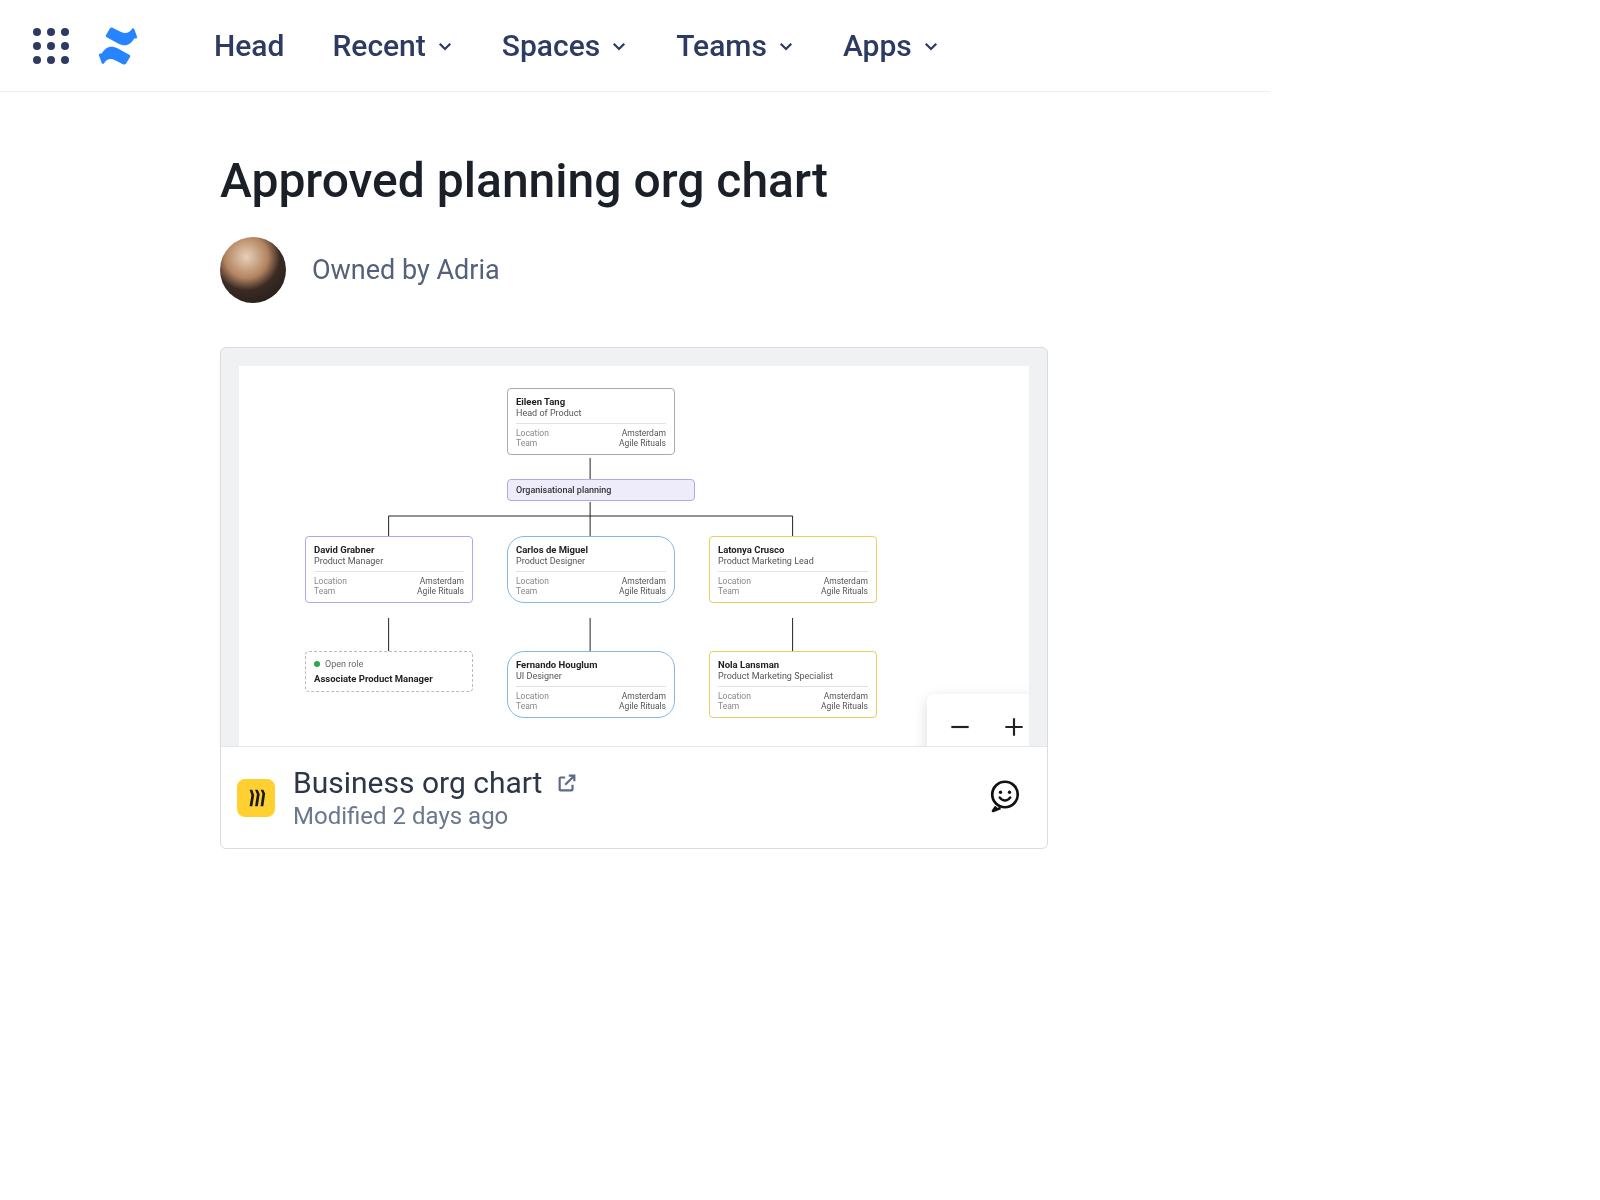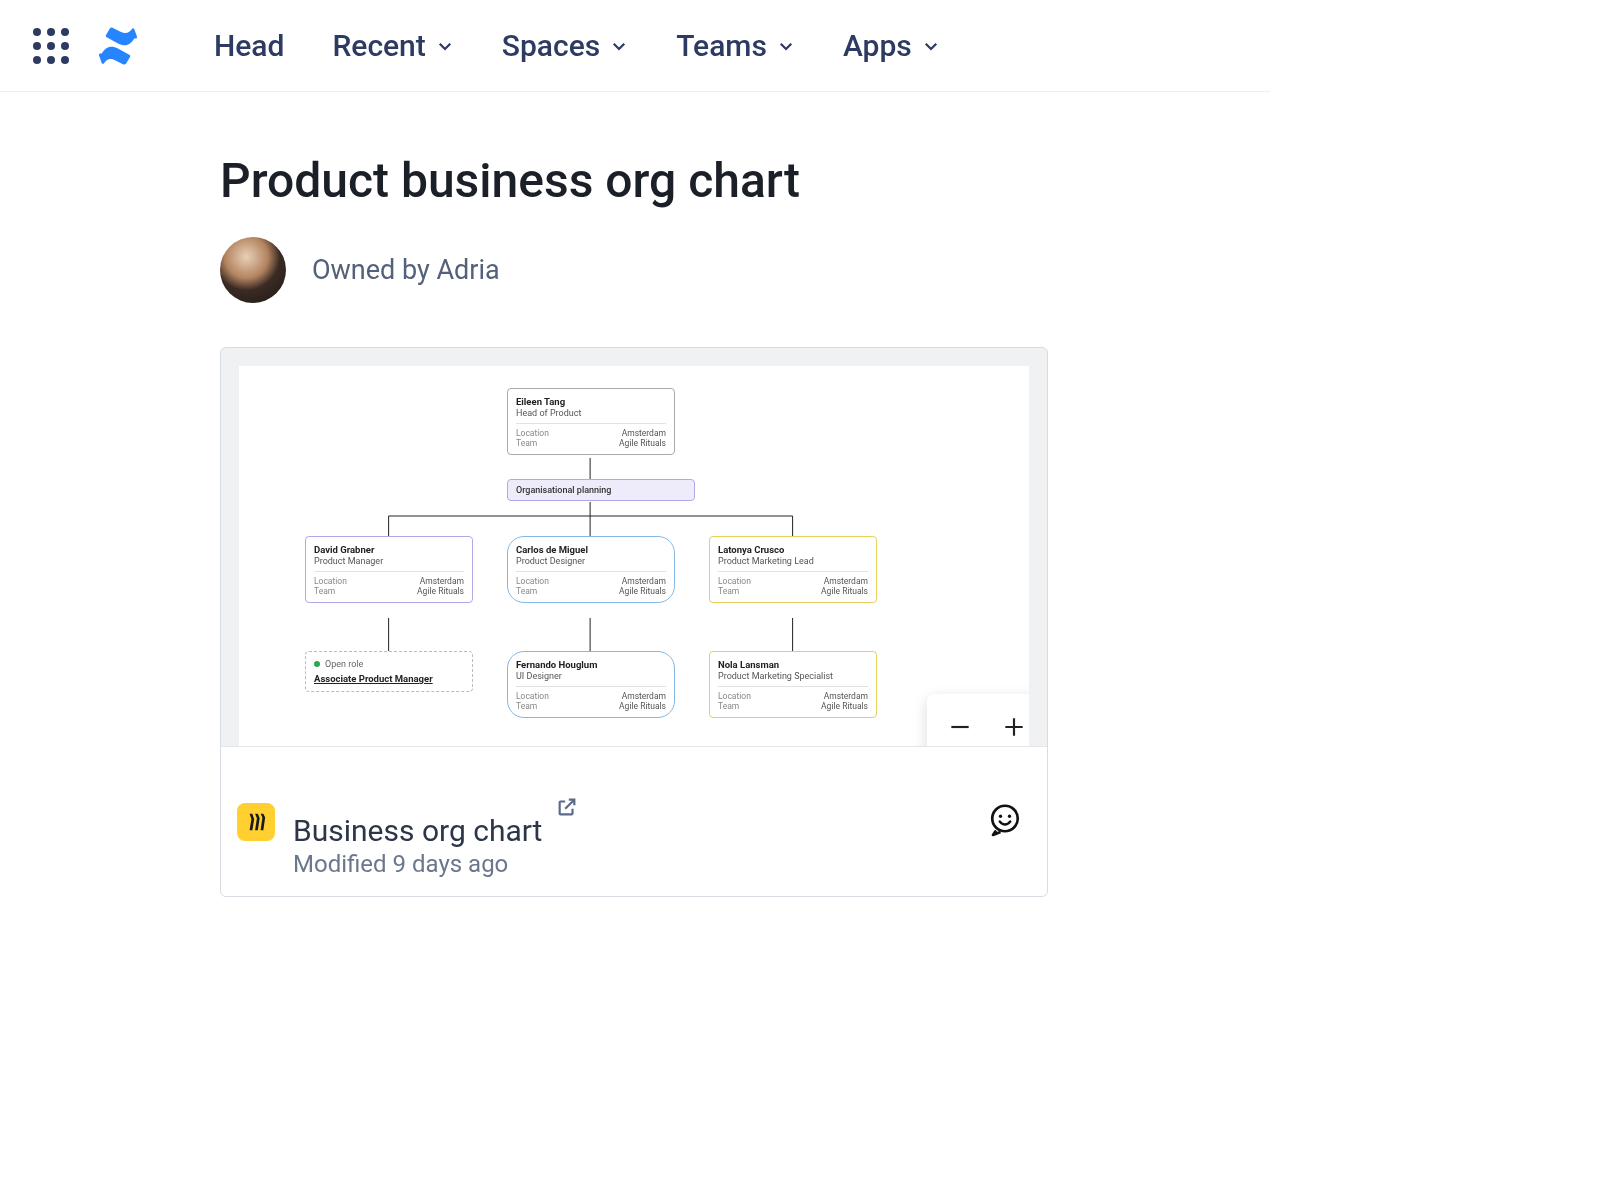--- a/index.html
+++ b/index.html
@@ -134,21 +134,21 @@
     position: absolute;
     width: 168px;
     border: 1px dashed #bbb;
     border-radius: 4px;
     background: #fff;
     padding: 7px 8px;
     font-size: 9px;
   }
   .open-node .pill { display:flex; align-items:center; gap:5px; color:#666; }
   .open-node .dot { width:6px;height:6px;border-radius:50%;background:#2da44e;}
-  .open-node .title { font-weight:700; margin-top:4px; font-size:9.5px; color:#222;text-decoration:underline;}
+  .open-node .title { font-weight:700; margin-top:4px; font-size:9.5px; color:#222;}
 
   
   .lines {
     position: absolute; inset: 0;
     width: 100%; height: 100%;
     pointer-events: none;
   }
   
   .embed-footer {
     background: #fff;
@@ -160,21 +160,21 @@
     position: relative;
   }
   .miro-logo {
     width: 38px; height: 38px; border-radius: 8px;
     background: #ffd02f;
     display:flex;align-items:center;justify-content:center;
     color:#1a1a1a;
   }
   .embed-meta { display:flex; flex-direction:column; gap:2px;}
   .embed-title-row { display:flex; align-items:center; gap:14px;}
-  .embed-title { font-size:30px; color:#2c3648; font-weight:400;margin-top:48px;}
+  .embed-title { font-size:30px; color:#2c3648; font-weight:400;}
   .ext-icon { width:22px; height:22px; color:#5b6b88;}
   .embed-mod { font-size:24px; color:#6b778c; }
   .feedback-btn {
     position:absolute; right:22px; top:50%; transform:translateY(-50%);
     width:40px;height:40px;border:none;background:transparent;cursor:pointer;
     color:#1a1a1a;
   }
 </style>
 </head>
 <body>
@@ -222,21 +222,21 @@
     <div class="nav-item">
       <span>Apps</span>
       <svg class="chev" viewBox="0 0 24 24">
           <path fill="none" stroke="#2d3b63" stroke-width="3" d="M5 9l7 7 7-7"></path>
         </svg>
     </div>
   </div>
 </div>
 
 <div class="page">
-  <h1 class="page-title">Product business org chart</h1>
+  <h1 class="page-title">Approved planning org chart</h1>
 
   <div class="byline">
     <div class="avatar"></div>
     <div class="byline-text">
       <div class="owner">Owned by Adria</div>
     </div>
   </div>
 
   <div class="embed">
     <div class="board-wrap">
@@ -374,21 +374,21 @@
             <path fill="#1a1a1a" d="M5 3h3l2 6-2 12H5l2-12L5 3zm6 0h3l2 5-2 13h-3l2-13-2-5zm6 0h3l2 4-2 14h-3l2-14-2-4z"></path>
           </svg>
       </div>
       <div class="embed-meta">
         <div class="embed-title-row">
           <span class="embed-title">Business org chart</span>
           <svg class="ext-icon" viewBox="0 0 24 24">
             <path fill="none" stroke="#5b6b88" stroke-width="2.4" d="M14 4h6v6M20 4L10 14M18 14v5a1 1 0 0 1-1 1H5a1 1 0 0 1-1-1V7a1 1 0 0 1 1-1h5"></path>
           </svg>
         </div>
-        <div class="embed-mod">Modified 9 days ago</div>
+        <div class="embed-mod">Modified 2 days ago</div>
       </div>
       <button class="feedback-btn">
         <svg width="36" height="36" viewBox="0 0 24 24">
           <circle cx="12" cy="11" r="8.5" fill="none" stroke="#111" stroke-width="1.8"></circle>
           <path d="M6 19l-2 3 5-2" fill="none" stroke="#111" stroke-width="1.8" stroke-linejoin="round"></path>
           <circle cx="9" cy="9.5" r="1.1" fill="#111"></circle>
             <circle cx="15" cy="9.5" r="1.1" fill="#111"></circle>
           <path d="M8.5 13c1 1.3 2.2 2 3.5 2s2.5-.7 3.5-2" fill="none" stroke="#111" stroke-width="1.6" stroke-linecap="round"></path>
         </svg>
       </button>

